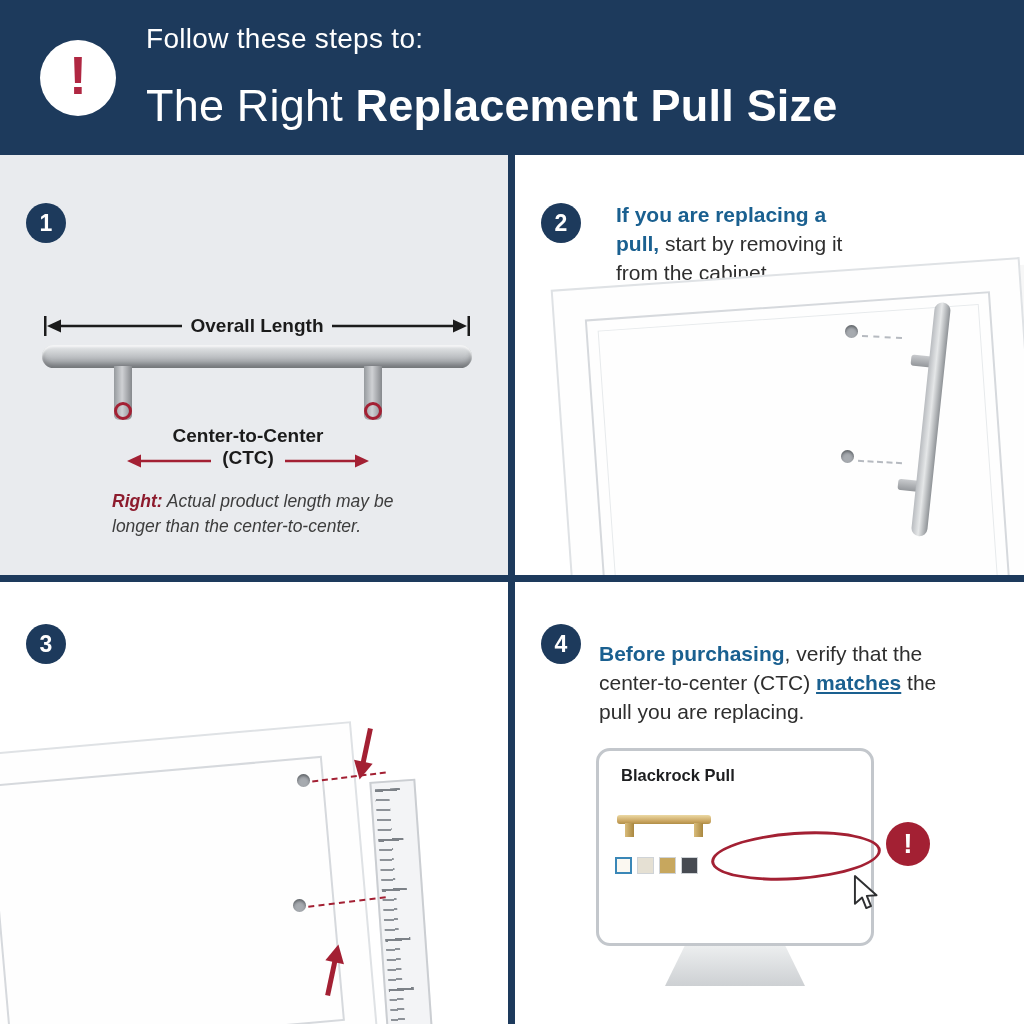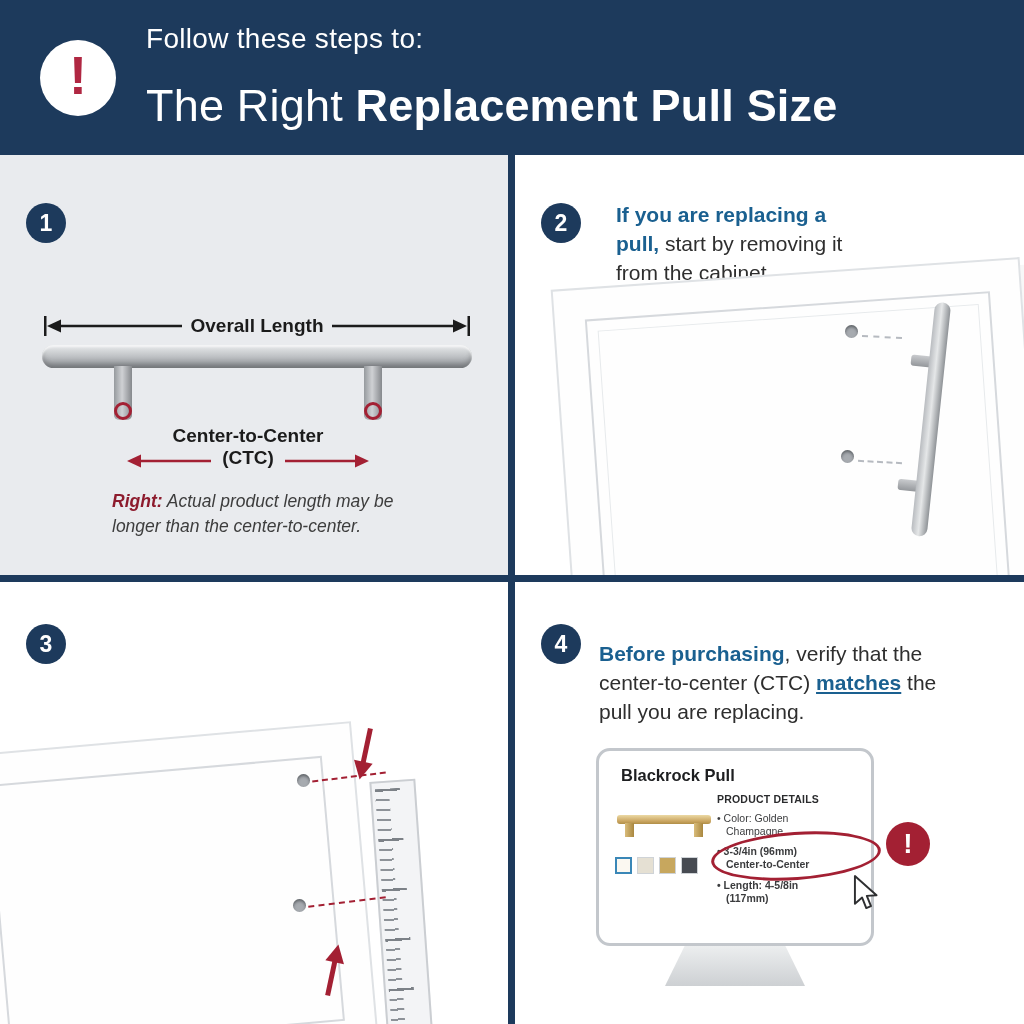--- a/index.html
+++ b/index.html
@@ -229,26 +229,20 @@
           <div class="gp-bar"></div>
           <div class="gp-foot f1"></div>
           <div class="gp-foot f2"></div>
         </div>
         <div class="thumbs">
           <div class="thumb t1"></div>
           <div class="thumb t2"></div>
           <div class="thumb t3"></div>
           <div class="thumb t4"></div>
         </div>
-        <div class="m-col">
-          <div class="m-heading">PRODUCT DETAILS</div>
-          <div class="m-bullet w1">• Color: Golden Champagne</div>
-          <div class="m-bullet bold w2">• 3-3/4in (96mm) Center-to-Center</div>
-          <div class="m-bullet bold w3">• Length: 4-5/8in (117mm)</div>
-        </div>
       </div>
       <div class="stand"></div>
 
       <div class="ellipse"></div>
       <div class="alert-small">
           <span>!</span>
         </div>
       <svg class="cursor" width="34" height="36" viewBox="0 0 24 26">
         <path d="M4,1.5 L4,21.5 L9.2,17 L12.2,24.6 L15.6,23.2 L12.6,15.8 L19.6,15.4 Z" fill="#ffffff" stroke="#2e2f31" stroke-width="1.4" stroke-linejoin="round"></path>
       </svg>

